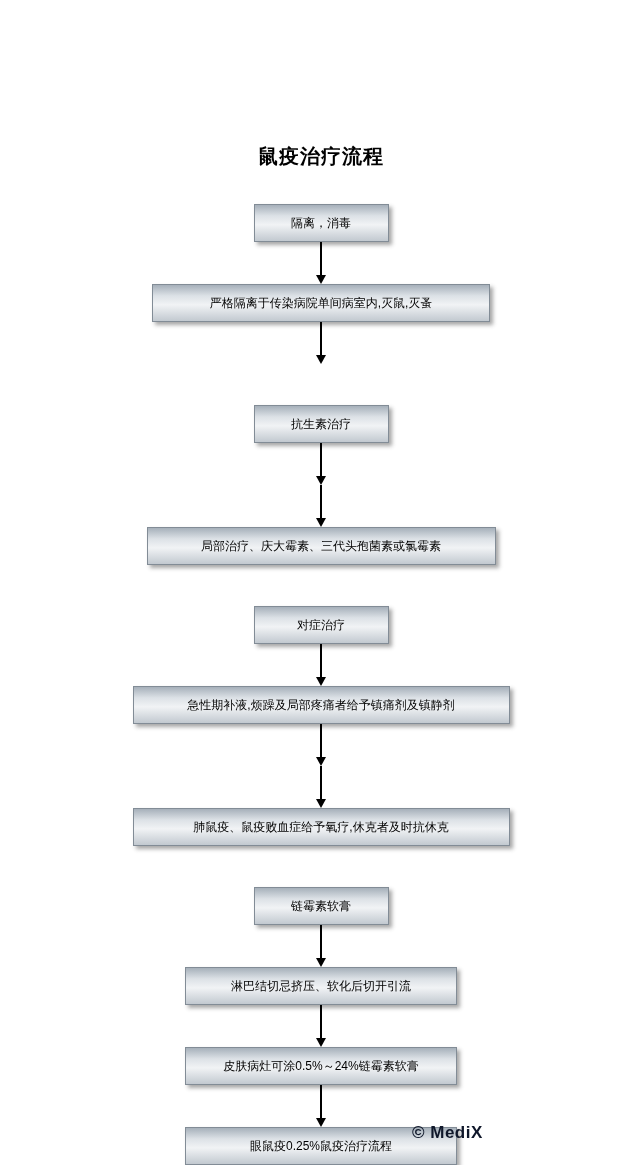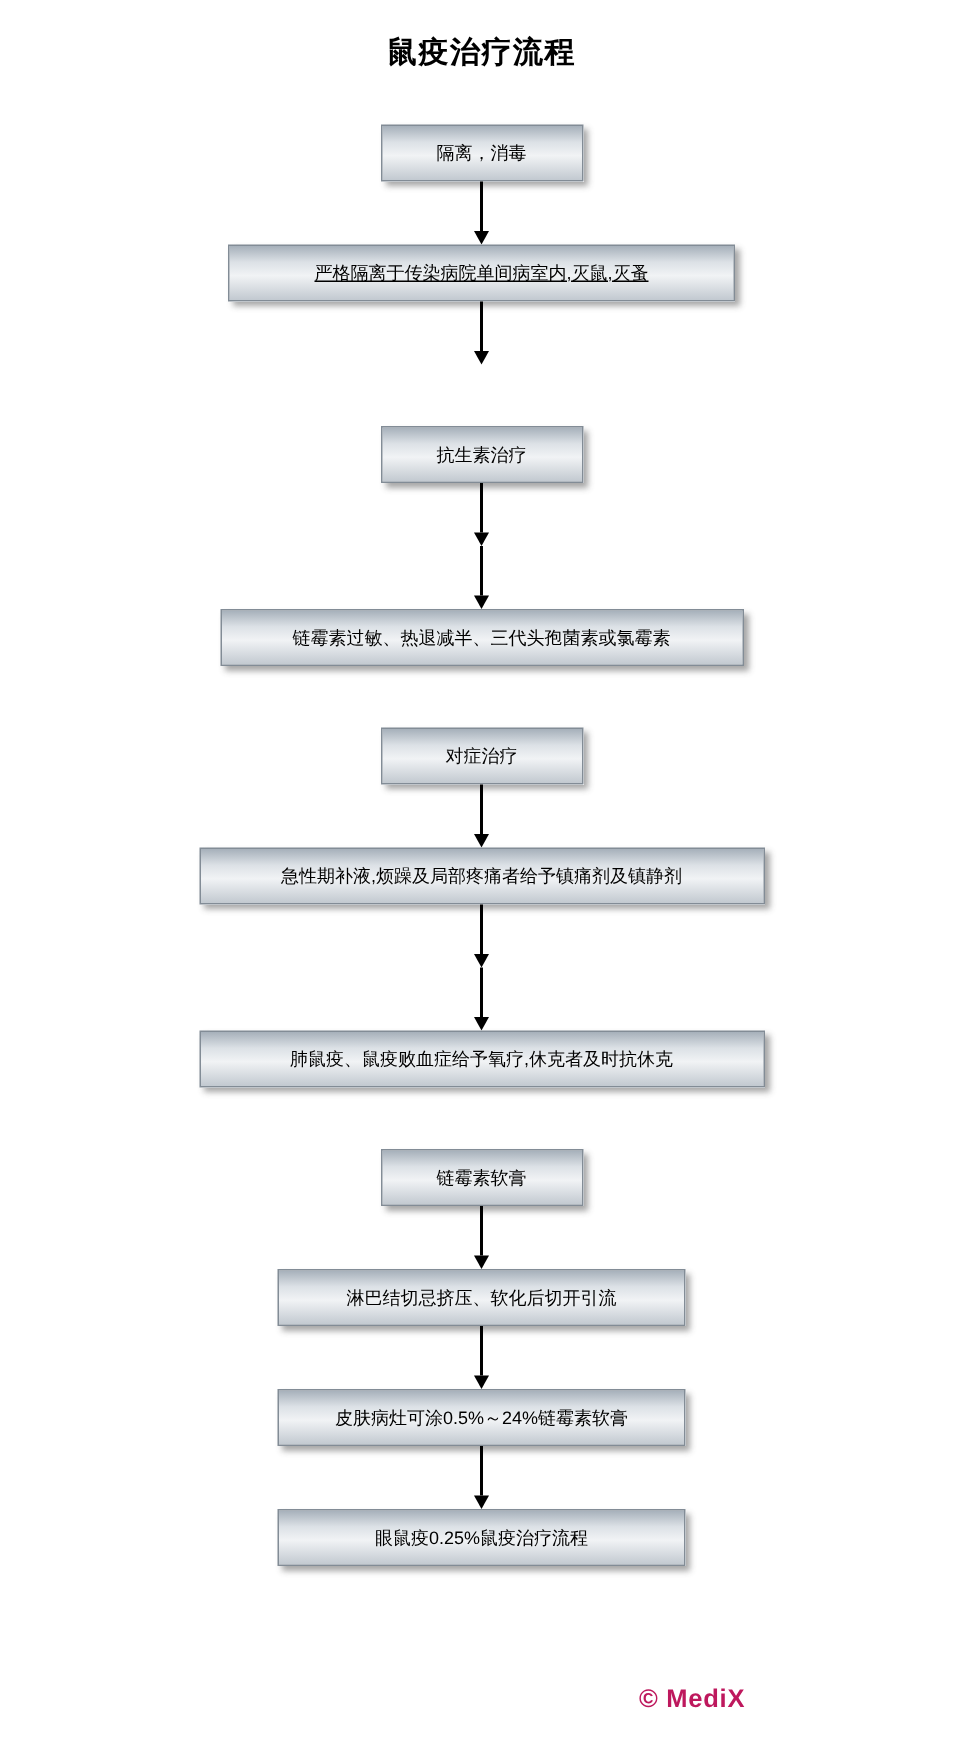--- a/index.html
+++ b/index.html
@@ -14,20 +14,21 @@
     position: relative;
     overflow: hidden;
   }
   .page {
     position: relative;
     width: 642px;
     height: 1165px;
     display: flex;
     flex-direction: column;
     align-items: center;
+    justify-content: flex-end;
   }
   .title {
     margin: 24px 0 36px 0;
     font-size: 20px;
     line-height: 23px;
     font-weight: bold;
     color: #000000;
     letter-spacing: 1px;
   }
   .section {
@@ -44,21 +45,21 @@
     justify-content: center;
     font-size: 12px;
     color: #000000;
     text-align: center;
     white-space: nowrap;
     background: linear-gradient(180deg, #a6b0ba 0%, #dce1e6 30%, #f1f3f5 55%, #c2c9d0 100%);
     border: 1px solid #828c96;
     box-shadow: 3px 3px 4px rgba(60, 60, 60, 0.45);
   }
   .w135 { width: 135px; }
-  .w338 { width: 338px; text-decoration: underline; }
+  .w338 { width: 338px; }
   .w392 { width: 392px; }
   .w349 { width: 349px; }
   .w377 { width: 377px; }
   .w272 { width: 272px; }
   .arrow {
     display: flex;
     flex-direction: column;
     align-items: center;
     height: 42px;
   }
@@ -69,25 +70,25 @@
   }
   .arrow .head {
     width: 0;
     height: 0;
     border-left: 5px solid transparent;
     border-right: 5px solid transparent;
     border-top: 9px solid #000000;
   }
   .watermark {
     position: absolute;
-    left: 426px;
+    left: 412px;
     top: 1123px;
     font-size: 17px;
     font-weight: bold;
-    color: #be185d;
+    color: #0f172a;
     z-index: 5;
     letter-spacing: 0.5px;
   }
 </style>
 </head>
 <body>
 
 <div class="page">
   <div class="title">鼠疫治疗流程</div>
 
@@ -107,21 +108,21 @@
   <div class="section">
     <div class="box w135">抗生素治疗</div>
     <div class="arrow">
       <div class="shaft"></div>
       <div class="head"></div>
     </div>
     <div class="arrow">
       <div class="shaft"></div>
       <div class="head"></div>
     </div>
-    <div class="box w349">链霉素过敏、热退减半、三代头孢菌素或氯霉素</div>
+    <div class="box w349">局部治疗、庆大霉素、三代头孢菌素或氯霉素</div>
   </div>
 
   <div class="section">
     <div class="box w135">对症治疗</div>
     <div class="arrow">
       <div class="shaft"></div>
       <div class="head"></div>
     </div>
     <div class="box w377">急性期补液,烦躁及局部疼痛者给予镇痛剂及镇静剂</div>
     <div class="arrow">

